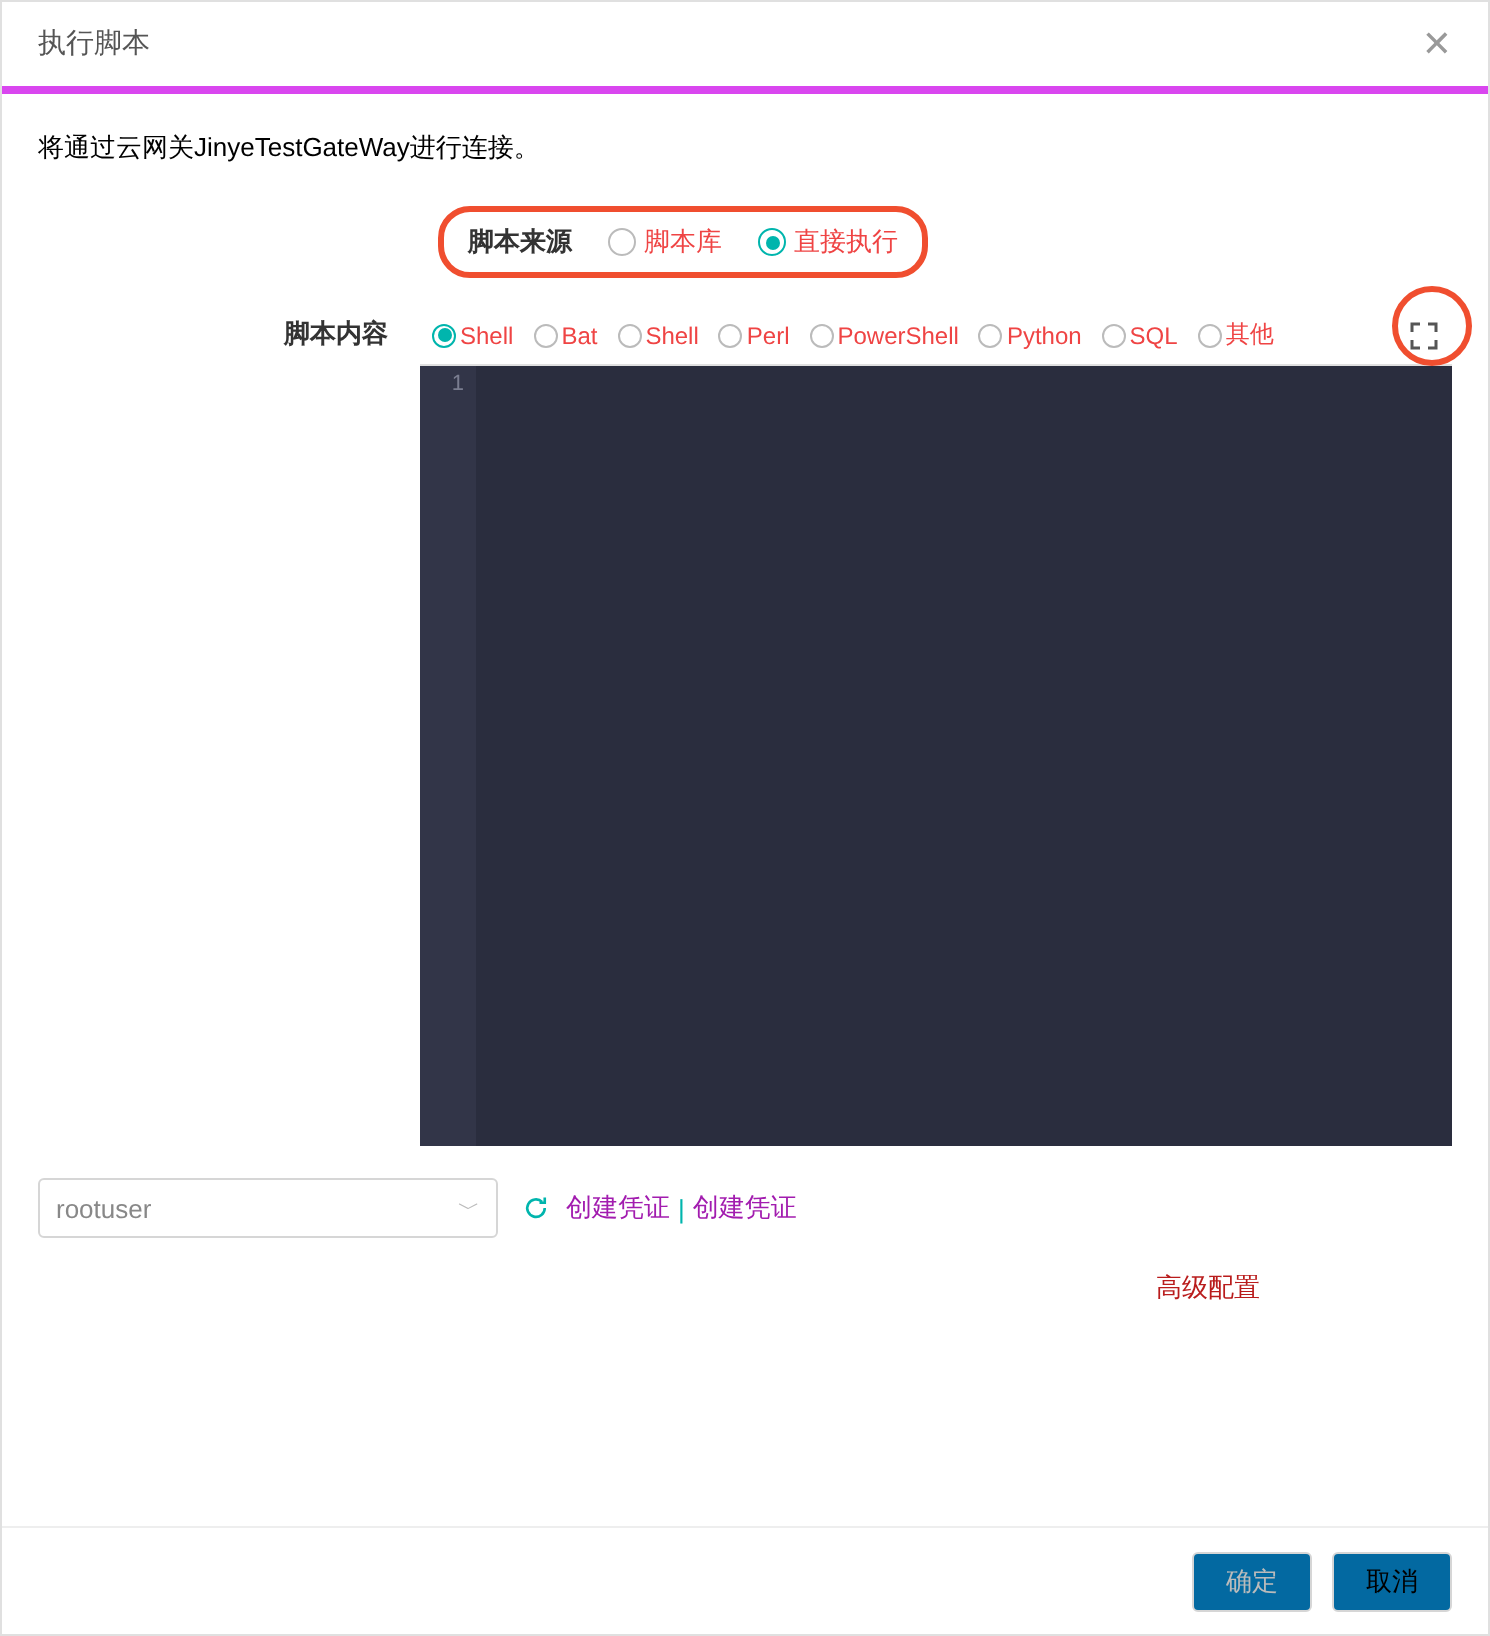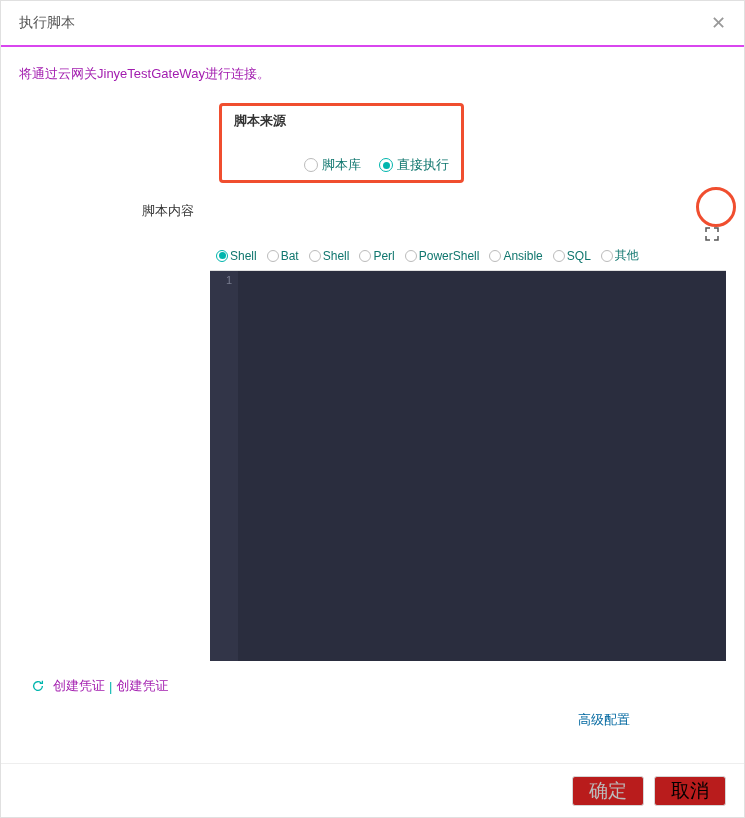--- a/index.html
+++ b/index.html
@@ -8,73 +8,73 @@
     font-size: 13px;
     color: #333;
     background: #fff;
     width: 745px;
     height: 818px;
     border: 1px solid #e0e0e0;
     position: relative;
   }
   .dialog-header {
     height: 46px;
-    border-bottom: 2px solid #d946ef;
+    border-bottom: 4px solid #d946ef;
     display: flex;
     align-items: center;
     padding: 0 18px;
     font-size: 14px;
     color: #555;
   }
   .close-icon {
     margin-left: auto;
     color: #999;
     font-size: 18px;
     cursor: pointer;
   }
   .dialog-body {
     padding: 18px 18px 0 18px;
   }
   .subtitle {
-    color: #a21caf;
+    color: #000000;
     margin-bottom: 20px;
   }
   .form-row {
     display: flex;
     align-items: flex-start;
     margin-bottom: 16px;
   }
   .form-label {
     width: 200px;
     text-align: right;
     padding-right: 16px;
     color: #333;
-    font-weight: 400;
+    font-weight: 700;
     padding-top: 3px;
   }
   .form-label .req { color: #e74c3c; margin-left: 2px; }
   .form-control { flex: 1; display: flex; align-items: center; flex-wrap: wrap; }
   .radio-group { display: flex; gap: 18px; align-items: center; }
   .radio-item {
     display: inline-flex; align-items: center; gap: 4px;
-    cursor: pointer; color: #0f766e; margin-top: 44px;
+    cursor: pointer; color: #ef4444;
   }
   .radio-circle {
     width: 14px; height: 14px; border: 1px solid #bbb;
     border-radius: 50%; display: inline-flex;
     align-items: center; justify-content: center;
   }
   .radio-item.selected .radio-circle { border-color: #00b5ad; }
   .radio-item.selected .radio-circle::after {
     content: ""; width: 7px; height: 7px; border-radius: 50%;
     background: #00b5ad;
   }
   .highlight-red {
     border: 3px solid #f04e2f;
-    border-radius: 4px;
+    border-radius: 16px;
     padding: 6px 12px;
     display: inline-flex;
   }
   .highlight-circle {
     position: absolute;
     width: 40px; height: 40px;
     border: 3px solid #f04e2f;
     border-radius: 50%;
     pointer-events: none;
   }
@@ -116,40 +116,40 @@
     padding: 0 8px; color: #888; cursor: pointer;
   }
   .selectbox .chev { margin-left: auto; color: #bbb; font-size: 11px; }
   .teal-link { color: #a21caf; cursor: pointer; }
   .teal-divider { color: #00b5ad; margin: 0 4px; }
   .refresh-icon {
     width: 16px; height: 16px; margin: 0 6px 0 12px; cursor: pointer;
     color: #00b5ad; display:inline-flex; align-items:center;
   }
   .adv-row { justify-content: flex-end; padding-right: 96px; }
-  .adv-link { color: #0369a1; cursor: pointer; font-weight: 500; }
+  .adv-link { color: #b91c1c; cursor: pointer; font-weight: 500; }
   .toggle {
     width: 34px; height: 18px; background: #e0e0e0; border-radius: 10px;
     position: relative; cursor: pointer;
   }
   .toggle::after {
     content: ""; position: absolute; width: 14px; height: 14px;
     background: #fff; border-radius: 50%; top: 2px; left: 2px;
     box-shadow: 0 0 2px rgba(0,0,0,0.2);
   }
   .dialog-footer {
     position: absolute; bottom: 0; right: 0;
     height: 54px; border-top: 1px solid #eee;
     display: flex; align-items: center; justify-content: flex-end;
     padding: 0 18px; gap: 10px; width: 100%;
   }
   .btn {
     height: 30px; padding: 0 16px; border-radius: 3px;
-    border: 1px solid #d6d6d6; background: #b91c1c; cursor: pointer;
-    font-size: 19px;
+    border: 1px solid #d6d6d6; background: #0369a1; cursor: pointer;
+    font-size: 13px;
   }
   .btn.disabled { color: #bbb; cursor: default; }
   .script-content-wrap { position: relative; }
   .cred-row .form-label { padding-top: 6px; }
 </style>
 </head>
 <body>
 
 <div class="dialog-header">
   <span>执行脚本</span>
@@ -198,21 +198,21 @@
           <div class="radio-item">
             <span class="radio-circle"></span>
             <span>Perl</span>
           </div>
           <div class="radio-item">
             <span class="radio-circle"></span>
             <span>PowerShell</span>
           </div>
           <div class="radio-item">
             <span class="radio-circle"></span>
-            <span>Ansible</span>
+            <span>Python</span>
           </div>
           <div class="radio-item">
             <span class="radio-circle"></span>
             <span>SQL</span>
           </div>
           <div class="radio-item">
             <span class="radio-circle"></span>
             <span>其他</span>
           </div>
           <span class="fullscreen-icon">
@@ -227,20 +227,24 @@
           </div>
           <div class="code-area"></div>
         </div>
       </div>
       <div class="highlight-circle" style="top:-12px; right:-10px;"></div>
     </div>
   </div>
 
   <div class="form-row cred-row">
     <div class="form-control">
+      <div class="selectbox">
+        <span>rootuser</span>
+        <span class="chev">﹀</span>
+      </div>
       <span class="refresh-icon">
         <svg viewBox="0 0 16 16" width="14" height="14" stroke="#00b5ad" stroke-width="1.5" fill="none">
           <path d="M13 8a5 5 0 1 1-1.5-3.5"></path>
             <path d="M13 2v3h-3"></path>
         </svg>
       </span>
       <span class="teal-link">创建凭证</span>
       <span class="teal-divider">|</span>
       <span class="teal-link">创建凭证</span>
     </div>

